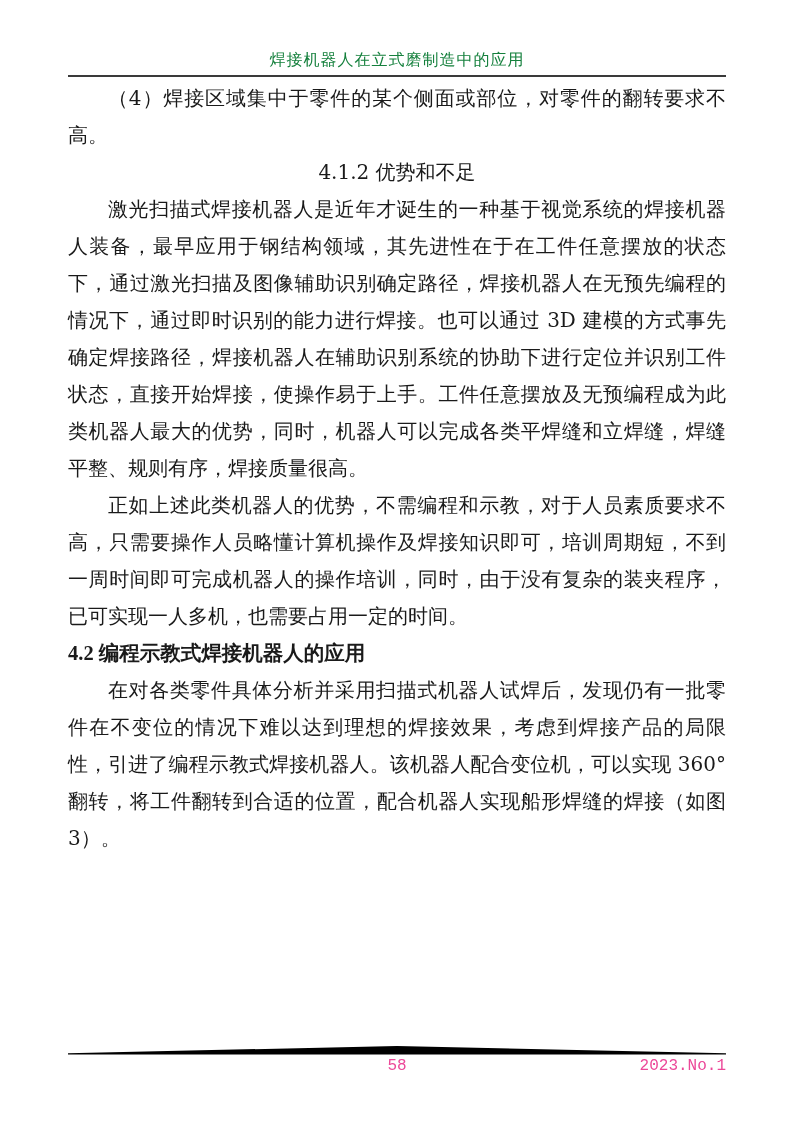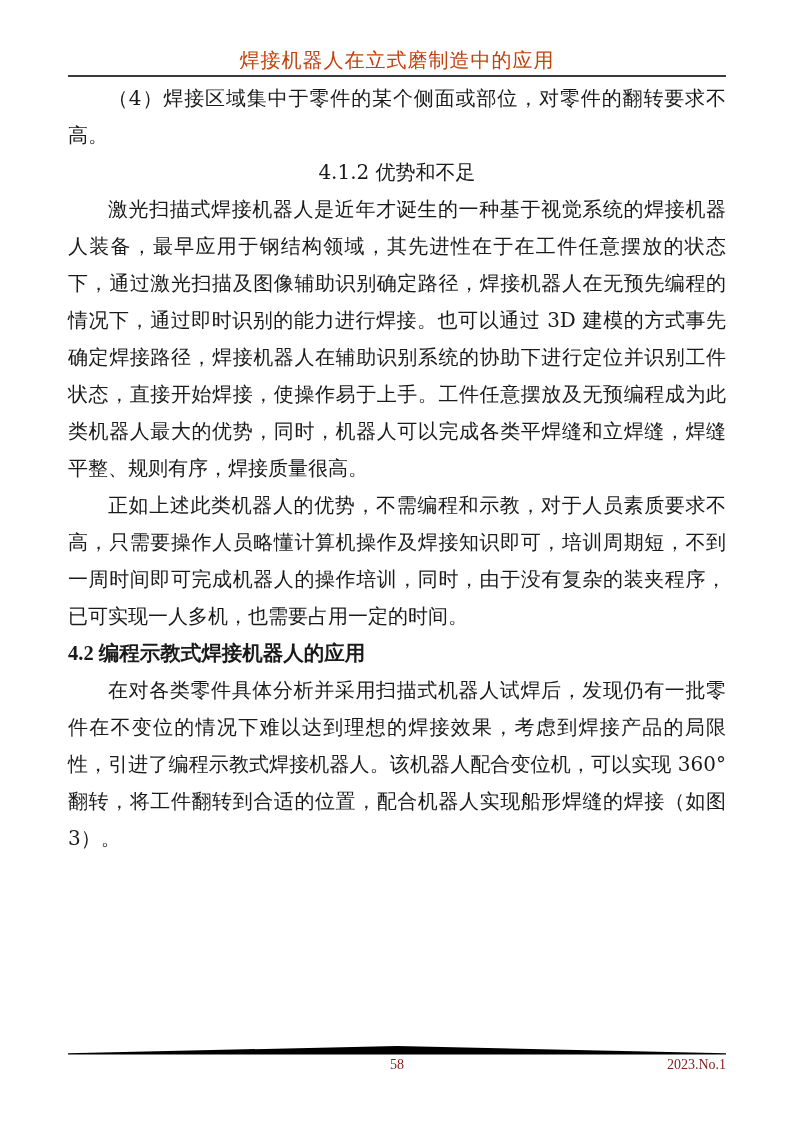--- a/index.html
+++ b/index.html
@@ -15,23 +15,23 @@
     overflow: hidden;
     font-family: "DejaVu Serif", "Liberation Serif", serif;
     color: #1a1a1a;
     box-sizing: border-box;
   }
   .header {
     padding: 50px 67px 0 68px;
   }
   .header-title {
     text-align: center;
-    font-size: 20px;
+    font-size: 16px;
     line-height: 20px;
-    color: #c2410c;
+    color: #15803d;
     letter-spacing: 1px;
   }
   .header-rule {
     border: none;
     border-top: 2px solid #3a3a3a;
     margin: 5px 0 0 0;
   }
   .doc-body {
     padding: 3px 67px 0 68px;
     font-size: 20px;
@@ -66,23 +66,23 @@
   }
   .footer-bar {
     display: block;
     width: 100%;
     height: 9px;
   }
   .footer-row {
     position: relative;
     margin-top: 2px;
     height: 16px;
-    font-family: Liberation Serif, serif;
-    font-size: 14px;
-    color: #7f1d1d;
+    font-family: Liberation Mono, monospace;
+    font-size: 16px;
+    color: #ec4899;
   }
   .page-num {
     position: absolute;
     left: 50%;
     transform: translateX(-50%);
     top: 0;
   }
   .issue {
     position: absolute;
     right: 0;

